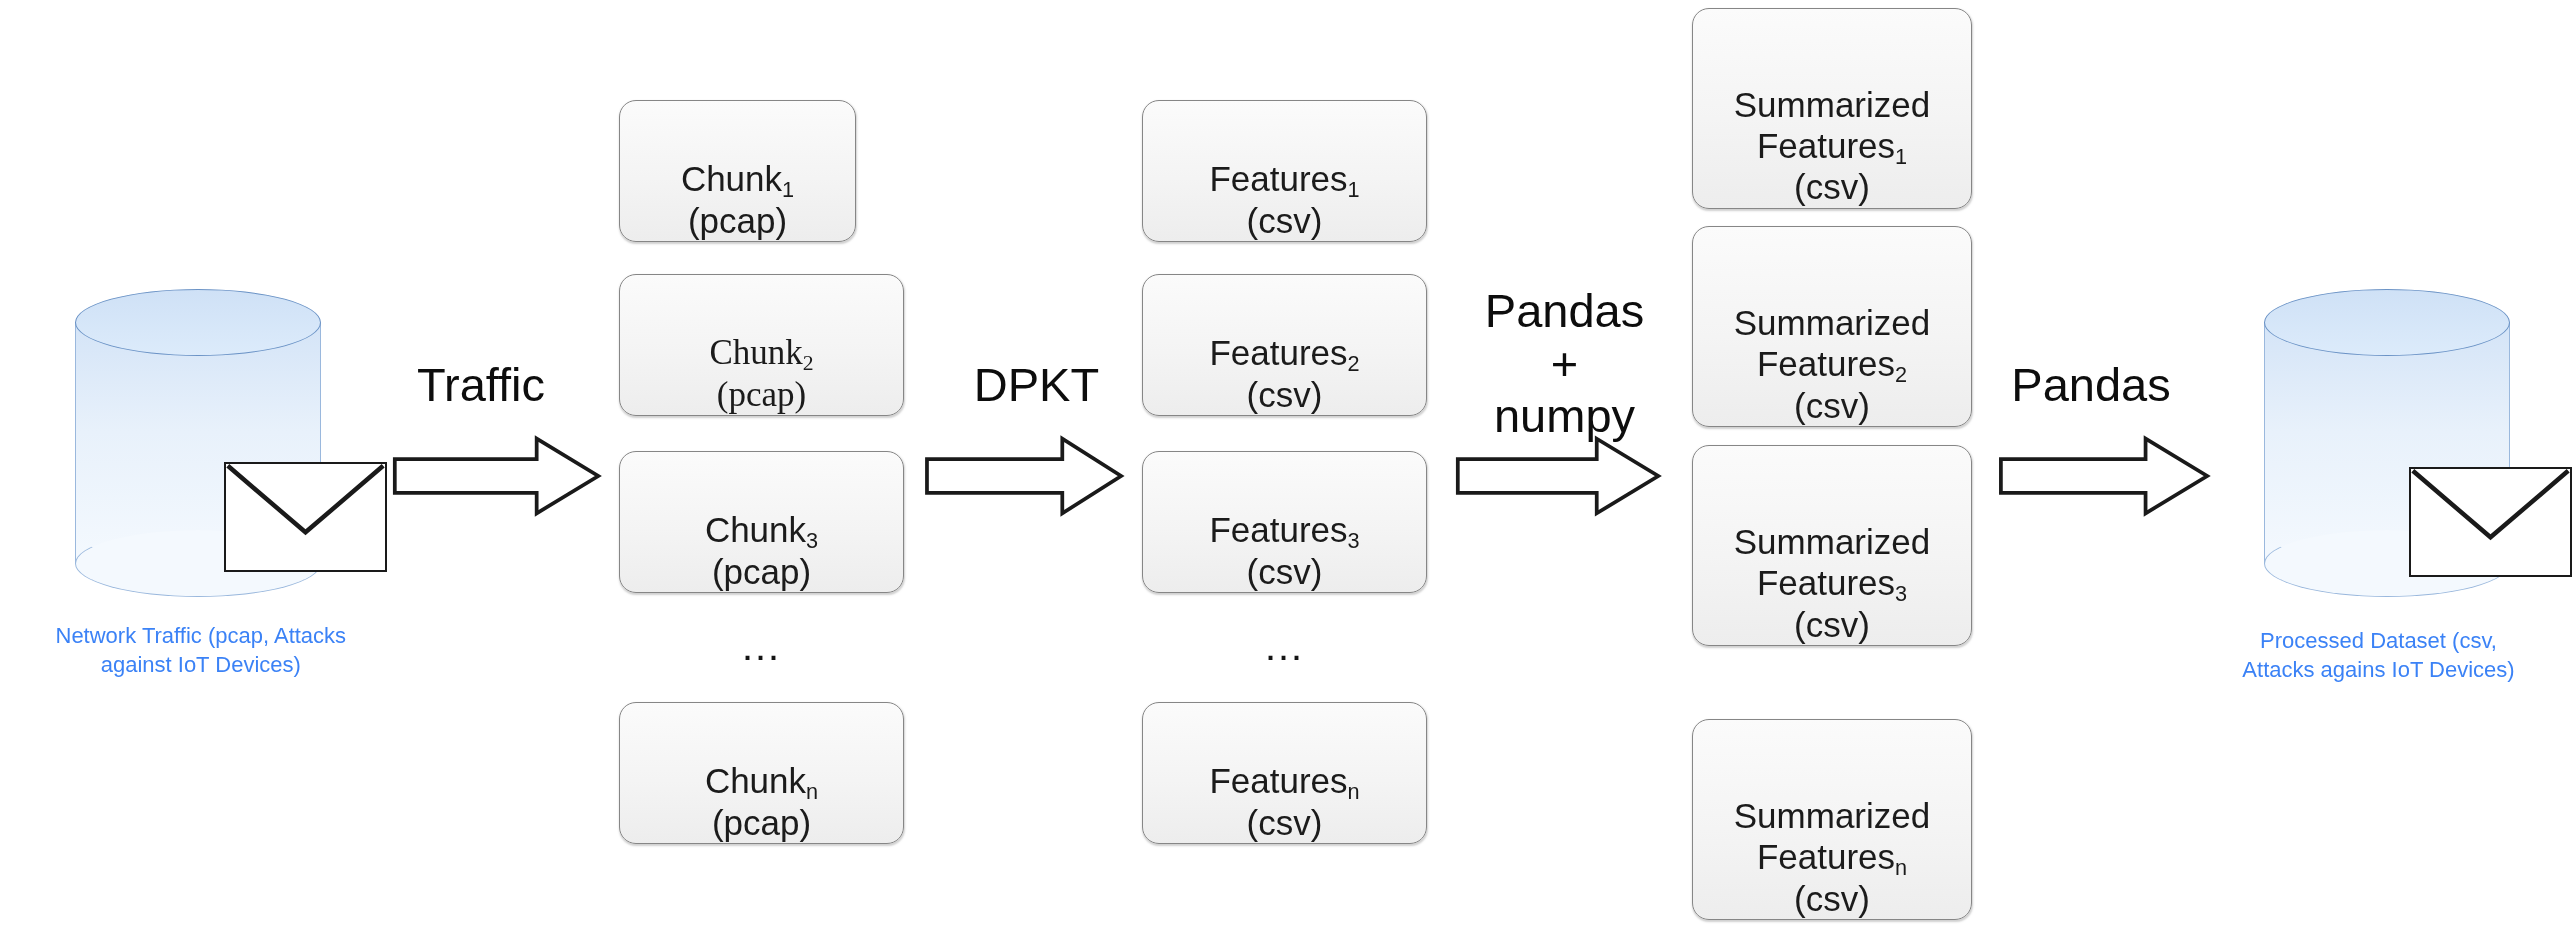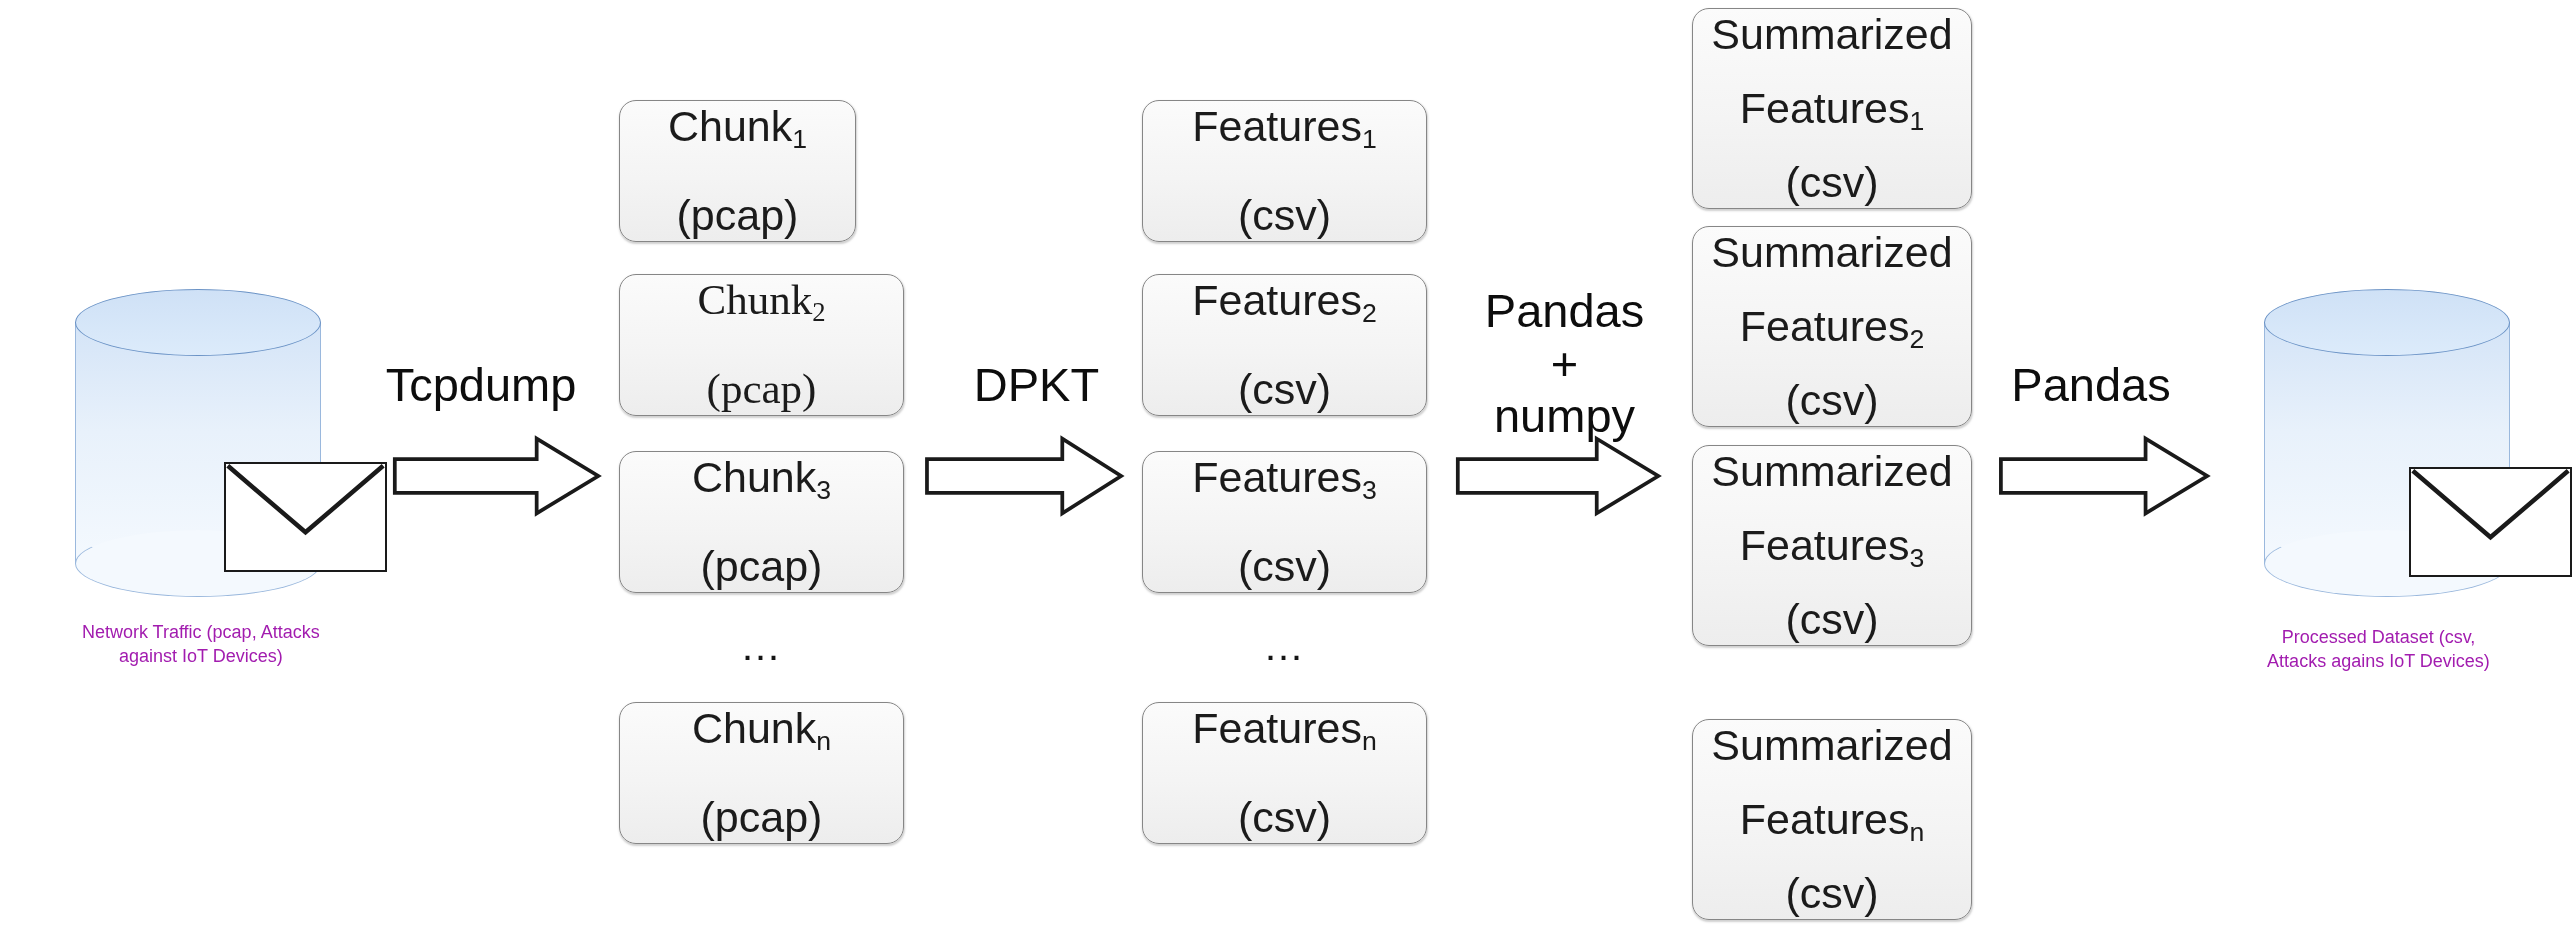--- a/index.html
+++ b/index.html
@@ -69,39 +69,39 @@
   .envelope svg {
     display: block;
     width: 100%;
     height: 100%;
   }
 
   
   .store-caption {
     position: absolute;
     text-align: center;
-    font-size: 18px;
+    font-size: 22px;
     line-height: 1.32;
-    color: #a21caf;
+    color: #3b82f6;
     white-space: pre-line;
   }
 
   
   .pbox {
     position: absolute;
     border: 1.9px solid #868686;
     border-radius: 17px;
     background: linear-gradient(to bottom, #fbfbfb 0%, #f4f4f4 55%, #ededed 100%);
     box-shadow: 0.9px 1.9px 1.9px rgba(120,120,120,0.35);
     box-sizing: border-box;
     display: flex;
     flex-direction: column;
     align-items: center;
-    justify-content: space-between;
-    font-size: 43px;
+    justify-content: flex-end;
+    font-size: 35px;
     line-height: 1.18;
     color: #1b1b1b;
     text-align: center;
   }
   .pbox .ln { display: block; }
   .pbox sub {
     font-size: 0.62em;
     vertical-align: -0.28em;
     line-height: 0;
   }
@@ -143,21 +143,21 @@
     <div class="cyl-top"></div>
   </div>
   <div class="envelope" style="left:224px; top:462px; width:163px; height:110px;">
     <svg viewBox="0 0 175 118" preserveAspectRatio="none" aria-hidden="true">
       <polyline points="2,2 87.5,76 173,2" fill="none" stroke="#1a1a1a" stroke-width="5"></polyline>
     </svg>
   </div>
   <div class="store-caption" style="left:9.3px; top:621px; width:383px;">Network Traffic (pcap, Attacks
 against IoT Devices)</div>
 
-  <div class="arrow-label" style="left:369px; top:359px; width:224px;">Tcpdump</div>
+  <div class="arrow-label" style="left:369px; top:359px; width:224px;">Traffic</div>
   <div class="arrow" style="left:392px; top:434px;">
     <svg width="210" height="84" viewBox="0 0 225 90" aria-hidden="true">
       <polygon points="3,27 155,27 155,5 221,45 155,85 155,63 3,63" fill="#ffffff" stroke="#1a1a1a" stroke-width="4" stroke-linejoin="miter"></polygon>
     </svg>
   </div>
 
   <div class="pbox" style="left:619px; top:100px; width:237px; height:142px;">
     <span class="ln"><span>Chunk</span><sub>1</sub></span>
     <span class="ln">(pcap)</span>
   </div>

